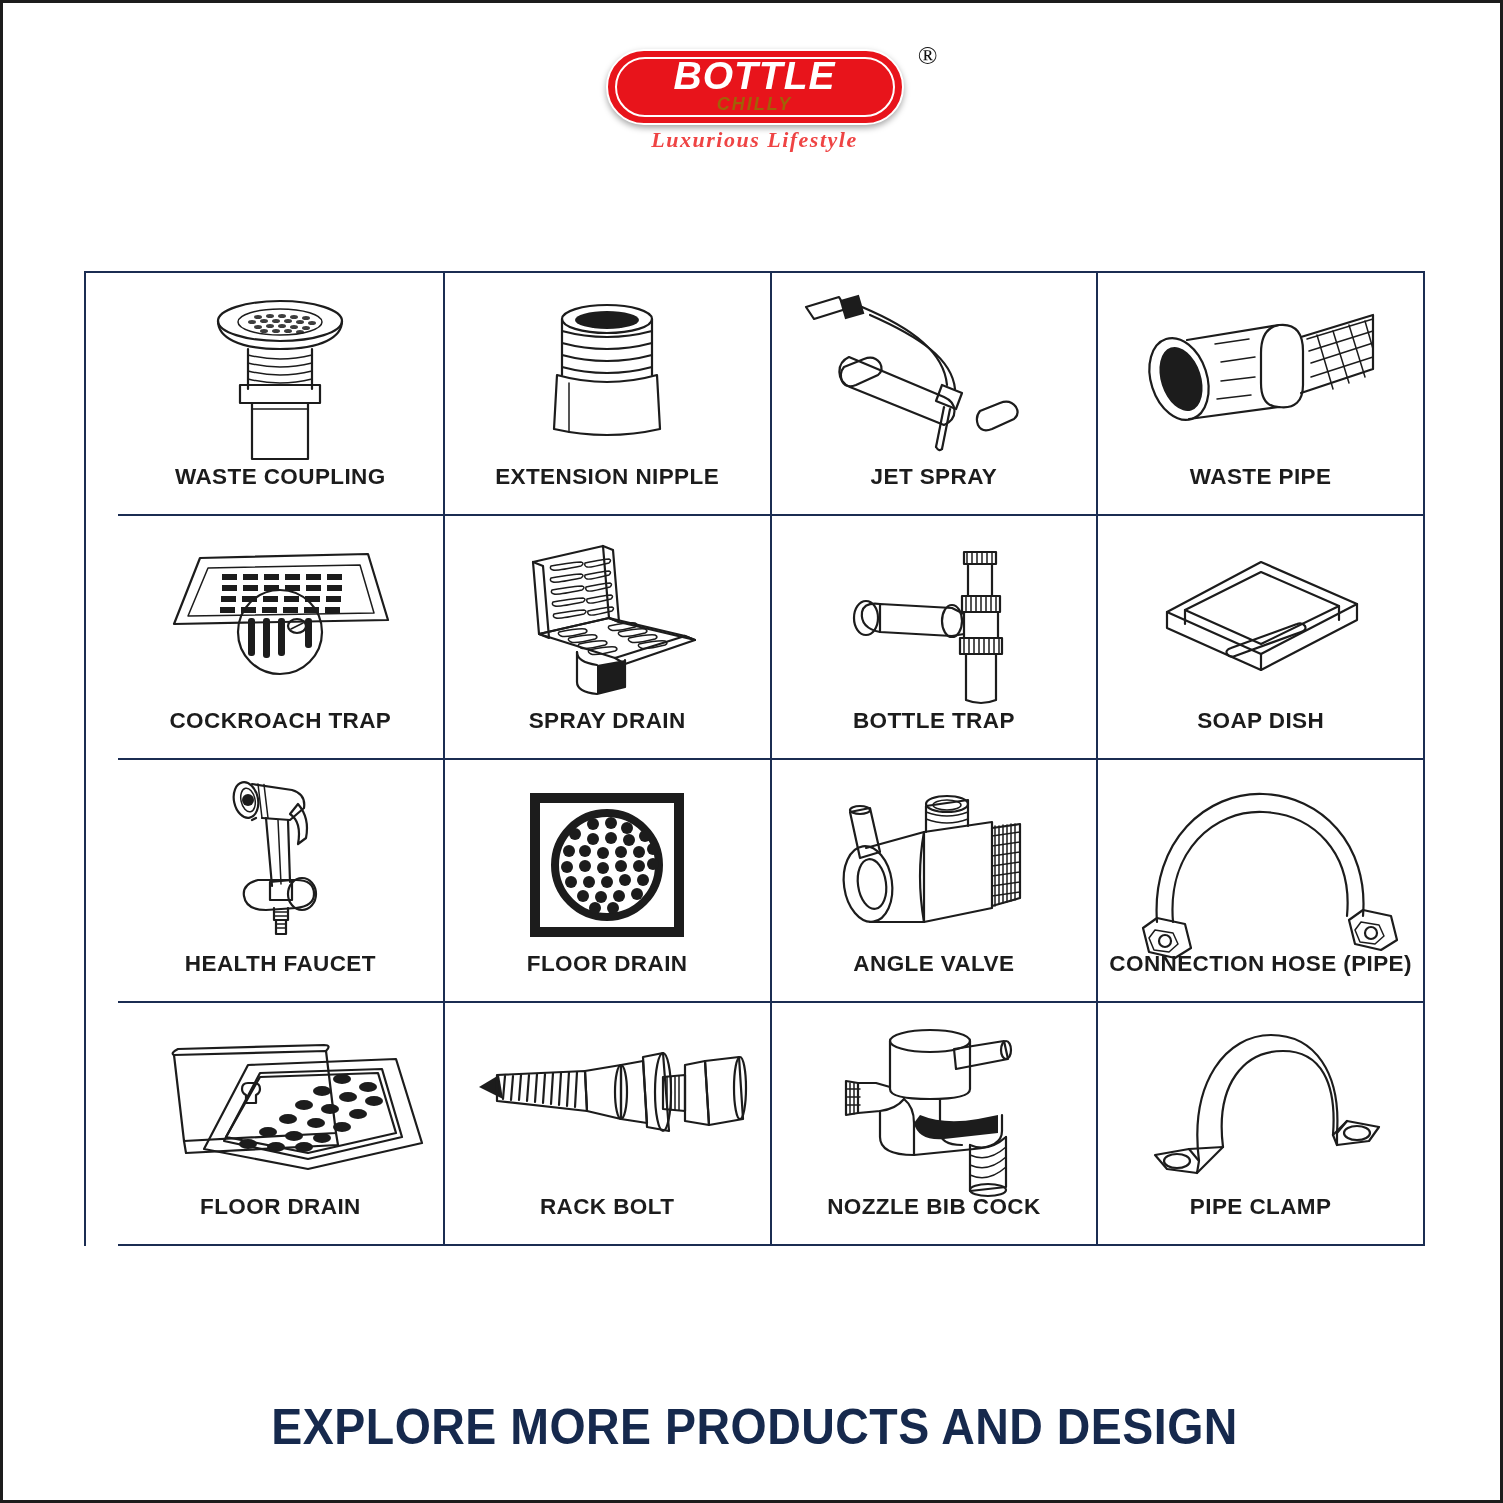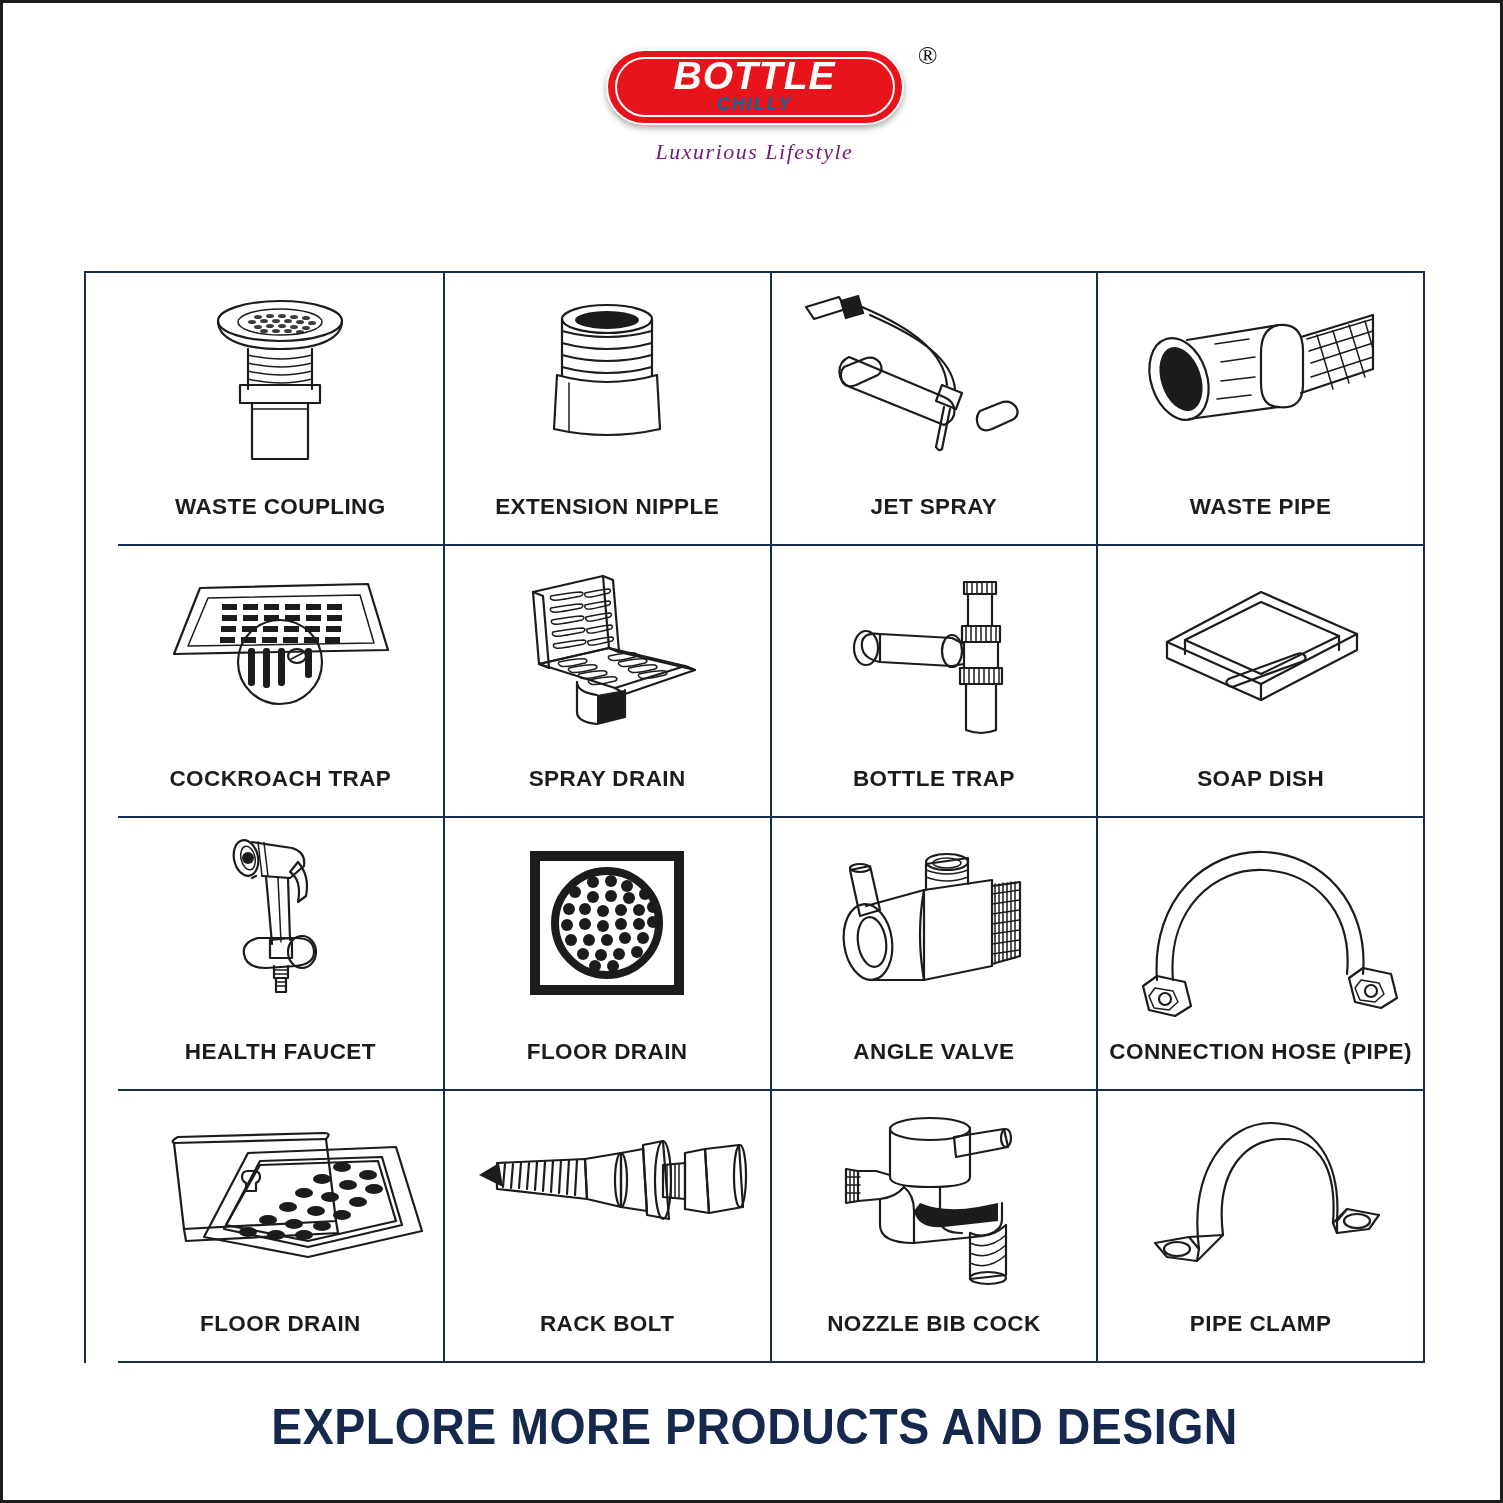--- a/index.html
+++ b/index.html
@@ -67,53 +67,53 @@
     font-size: 39px;
     letter-spacing: 1px;
     line-height: 44px;
   }
   .logo-sub {
     position: absolute;
     left: 0;
     top: 45px;
     width: 298px;
     text-align: center;
-    color: #0369a1;
+    color: #a16207;
     font-family: "Liberation Sans", sans-serif;
     font-weight: bold;
     font-style: italic;
     font-size: 18px;
     letter-spacing: 2px;
     line-height: 20px;
   }
   .logo-reg {
     position: absolute;
     right: -34px;
     top: -8px;
     font-size: 26px;
     color: #111;
     font-family: "Liberation Serif", serif;
   }
   .logo-tagline {
-    margin-top: 14px;
+    margin-top: 2px;
     font-family: "Liberation Serif", serif;
     font-style: italic;
-    font-weight: normal;
+    font-weight: bold;
     font-size: 22px;
-    color: #701a75;
+    color: #ef4444;
     letter-spacing: 1.5px;
   }
 
   
   .grid {
     position: absolute;
     left: 81px;
     top: 268px;
     width: 1341px;
-    height: 1092px;
+    height: 975px;
     display: grid;
     grid-template-columns: repeat(4, 1fr);
     grid-template-rows: repeat(4, 1fr);
     border-top: 2px solid #1b2d52;
     border-left: 2px solid #1b2d52;
     box-sizing: border-box;
     padding-left: 32px;
   }
   .cell {
     border-right: 2px solid #1b2d52;

